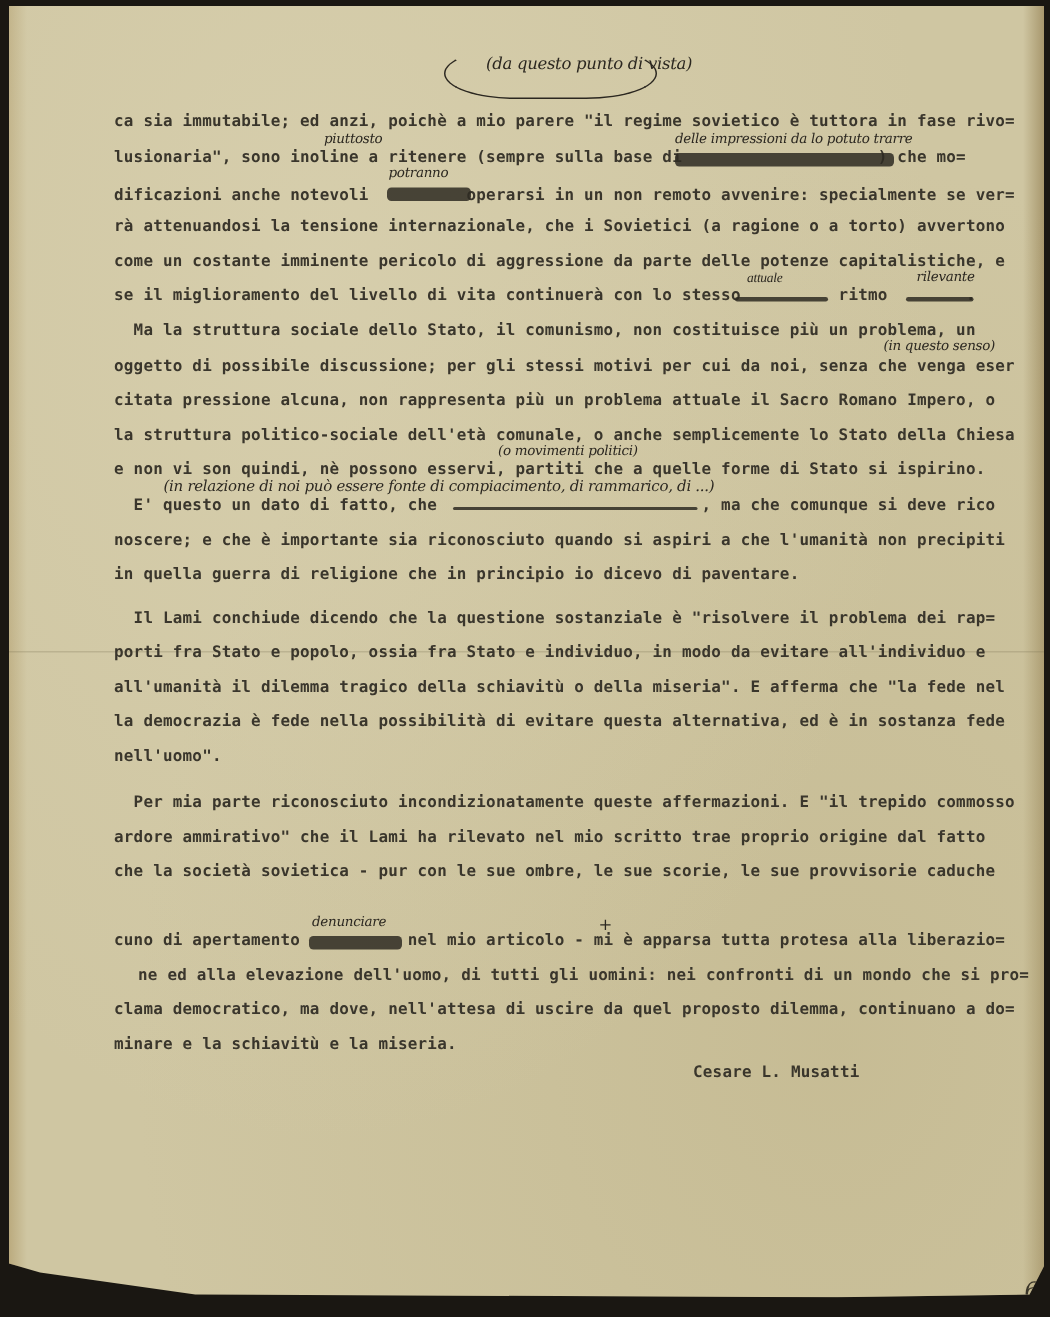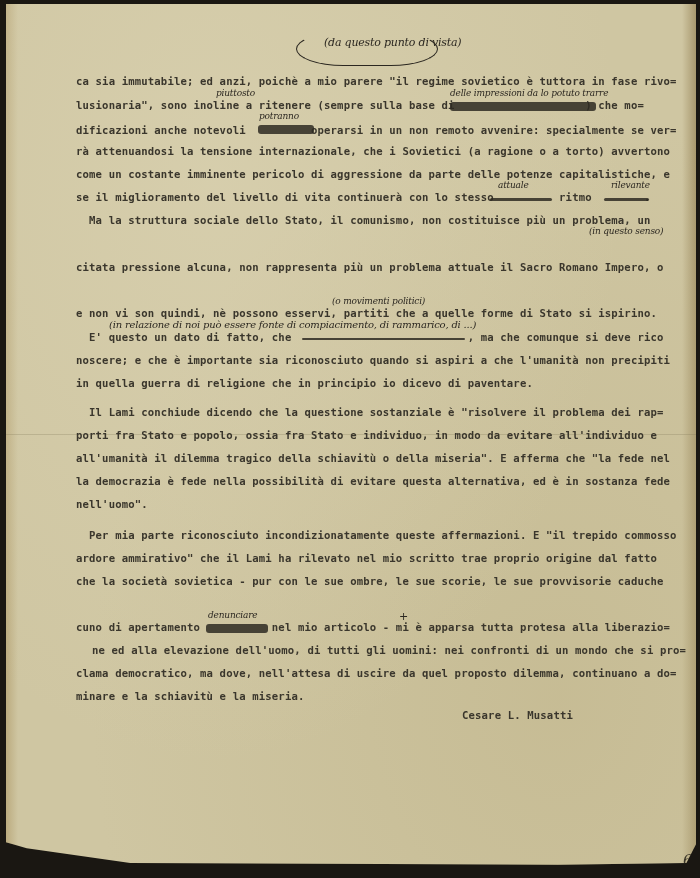--- a/index.html
+++ b/index.html
@@ -60,21 +60,23 @@
   <div class="fold"></div>
 
   <div class="typed">
     <div class="line" style="left:70px;top:71px;">ca sia immutabile; ed anzi, poichè a mio parere "il regime sovietico è tuttora in fase rivo=</div>
     <div class="line" style="left:70px;top:95px;">lusionaria", sono inoline a ritenere (sempre sulla base di                    ) che mo=</div>
     <div class="line" style="left:70px;top:120px;">dificazioni anche notevoli          operarsi in un non remoto avvenire: specialmente se ver=</div>
     <div class="line" style="left:70px;top:141px;">rà attenuandosi la tensione internazionale, che i Sovietici (a ragione o a torto) avvertono</div>
     <div class="line" style="left:70px;top:164px;">come un costante imminente pericolo di aggressione da parte delle potenze capitalistiche, e</div>
     <div class="line" style="left:70px;top:187px;">se il miglioramento del livello di vita continuerà con lo stesso          ritmo        .</div>
     <div class="line" style="left:70px;top:210px;">  Ma la struttura sociale dello Stato, il comunismo, non costituisce più un problema, un</div>
+    <div class="line" style="left:70px;top:234px;">oggetto di possibile discussione; per gli stessi motivi per cui da noi, senza che venga eser</div>
     <div class="line" style="left:70px;top:257px;">citata pressione alcuna, non rappresenta più un problema attuale il Sacro Romano Impero, o</div>
+    <div class="line" style="left:70px;top:280px;">la struttura politico-sociale dell'età comunale, o anche semplicemente lo Stato della Chiesa</div>
     <div class="line" style="left:70px;top:303px;">e non vi son quindi, nè possono esservi, partiti che a quelle forme di Stato si ispirino.</div>
     <div class="line" style="left:70px;top:327px;">  E' questo un dato di fatto, che                           , ma che comunque si deve rico</div>
     <div class="line" style="left:70px;top:350px;">noscere; e che è importante sia riconosciuto quando si aspiri a che l'umanità non precipiti</div>
     <div class="line" style="left:70px;top:373px;">in quella guerra di religione che in principio io dicevo di paventare.</div>
     <div class="line" style="left:70px;top:402px;">  Il Lami conchiude dicendo che la questione sostanziale è "risolvere il problema dei rap=</div>
     <div class="line" style="left:70px;top:425px;">porti fra Stato e popolo, ossia fra Stato e individuo, in modo da evitare all'individuo e</div>
     <div class="line" style="left:70px;top:448px;">all'umanità il dilemma tragico della schiavitù o della miseria". E afferma che "la fede nel</div>
     <div class="line" style="left:70px;top:471px;">la democrazia è fede nella possibilità di evitare questa alternativa, ed è in sostanza fede</div>
     <div class="line" style="left:70px;top:494px;">nell'uomo".</div>
     <div class="line" style="left:70px;top:525px;">  Per mia parte riconosciuto incondizionatamente queste affermazioni. E "il trepido commosso</div>
@@ -88,21 +90,21 @@
     <div class="sig" style="top:705px;">Cesare L. Musatti</div>
   </div>
 
   <div class="bubble" style="left:290px;top:28px;width:140px;height:32px;"></div>
   <div class="hand" style="left:318px;top:32px;font-size:11px;">(da questo punto di vista)</div>
   <div class="hand" style="left:210px;top:84px;">piuttosto</div>
   <div class="hand" style="left:444px;top:84px;">delle impressioni da lo potuto trarre</div>
   <div class="strike" style="left:444px;top:98px;width:146px;"></div>
   <div class="hand" style="left:253px;top:107px;">potranno</div>
   <div class="strike" style="left:252px;top:121px;width:56px;"></div>
-  <div class="hand" style="left:492px;top:176px;">attuale</div>
+  <div class="hand" style="left:492px;top:176px;font-family:Liberation Serif, serif;">attuale</div>
   <div class="strike" style="left:484px;top:190px;width:62px;height:3px;top:194px;"></div>
   <div class="hand" style="left:605px;top:176px;">rilevante</div>
   <div class="strike" style="left:598px;top:194px;width:45px;height:3px;"></div>
   <div class="hand" style="left:583px;top:222px;">(in questo senso)</div>
   <div class="hand" style="left:326px;top:292px;">(o movimenti politici)</div>
   <div class="hand" style="left:103px;top:315px;font-size:10px;text-align:center;">(in relazione di noi può essere fonte di compiacimento, di rammarico, di ...)</div>
   <div class="strike" style="left:296px;top:334px;width:163px;height:2px;"></div>
   <div class="hand" style="left:393px;top:606px;font-size:11px;font-style:normal;">+</div>
   <div class="hand" style="left:202px;top:606px;">denunciare</div>
   <div class="strike" style="left:200px;top:620px;width:62px;"></div>

